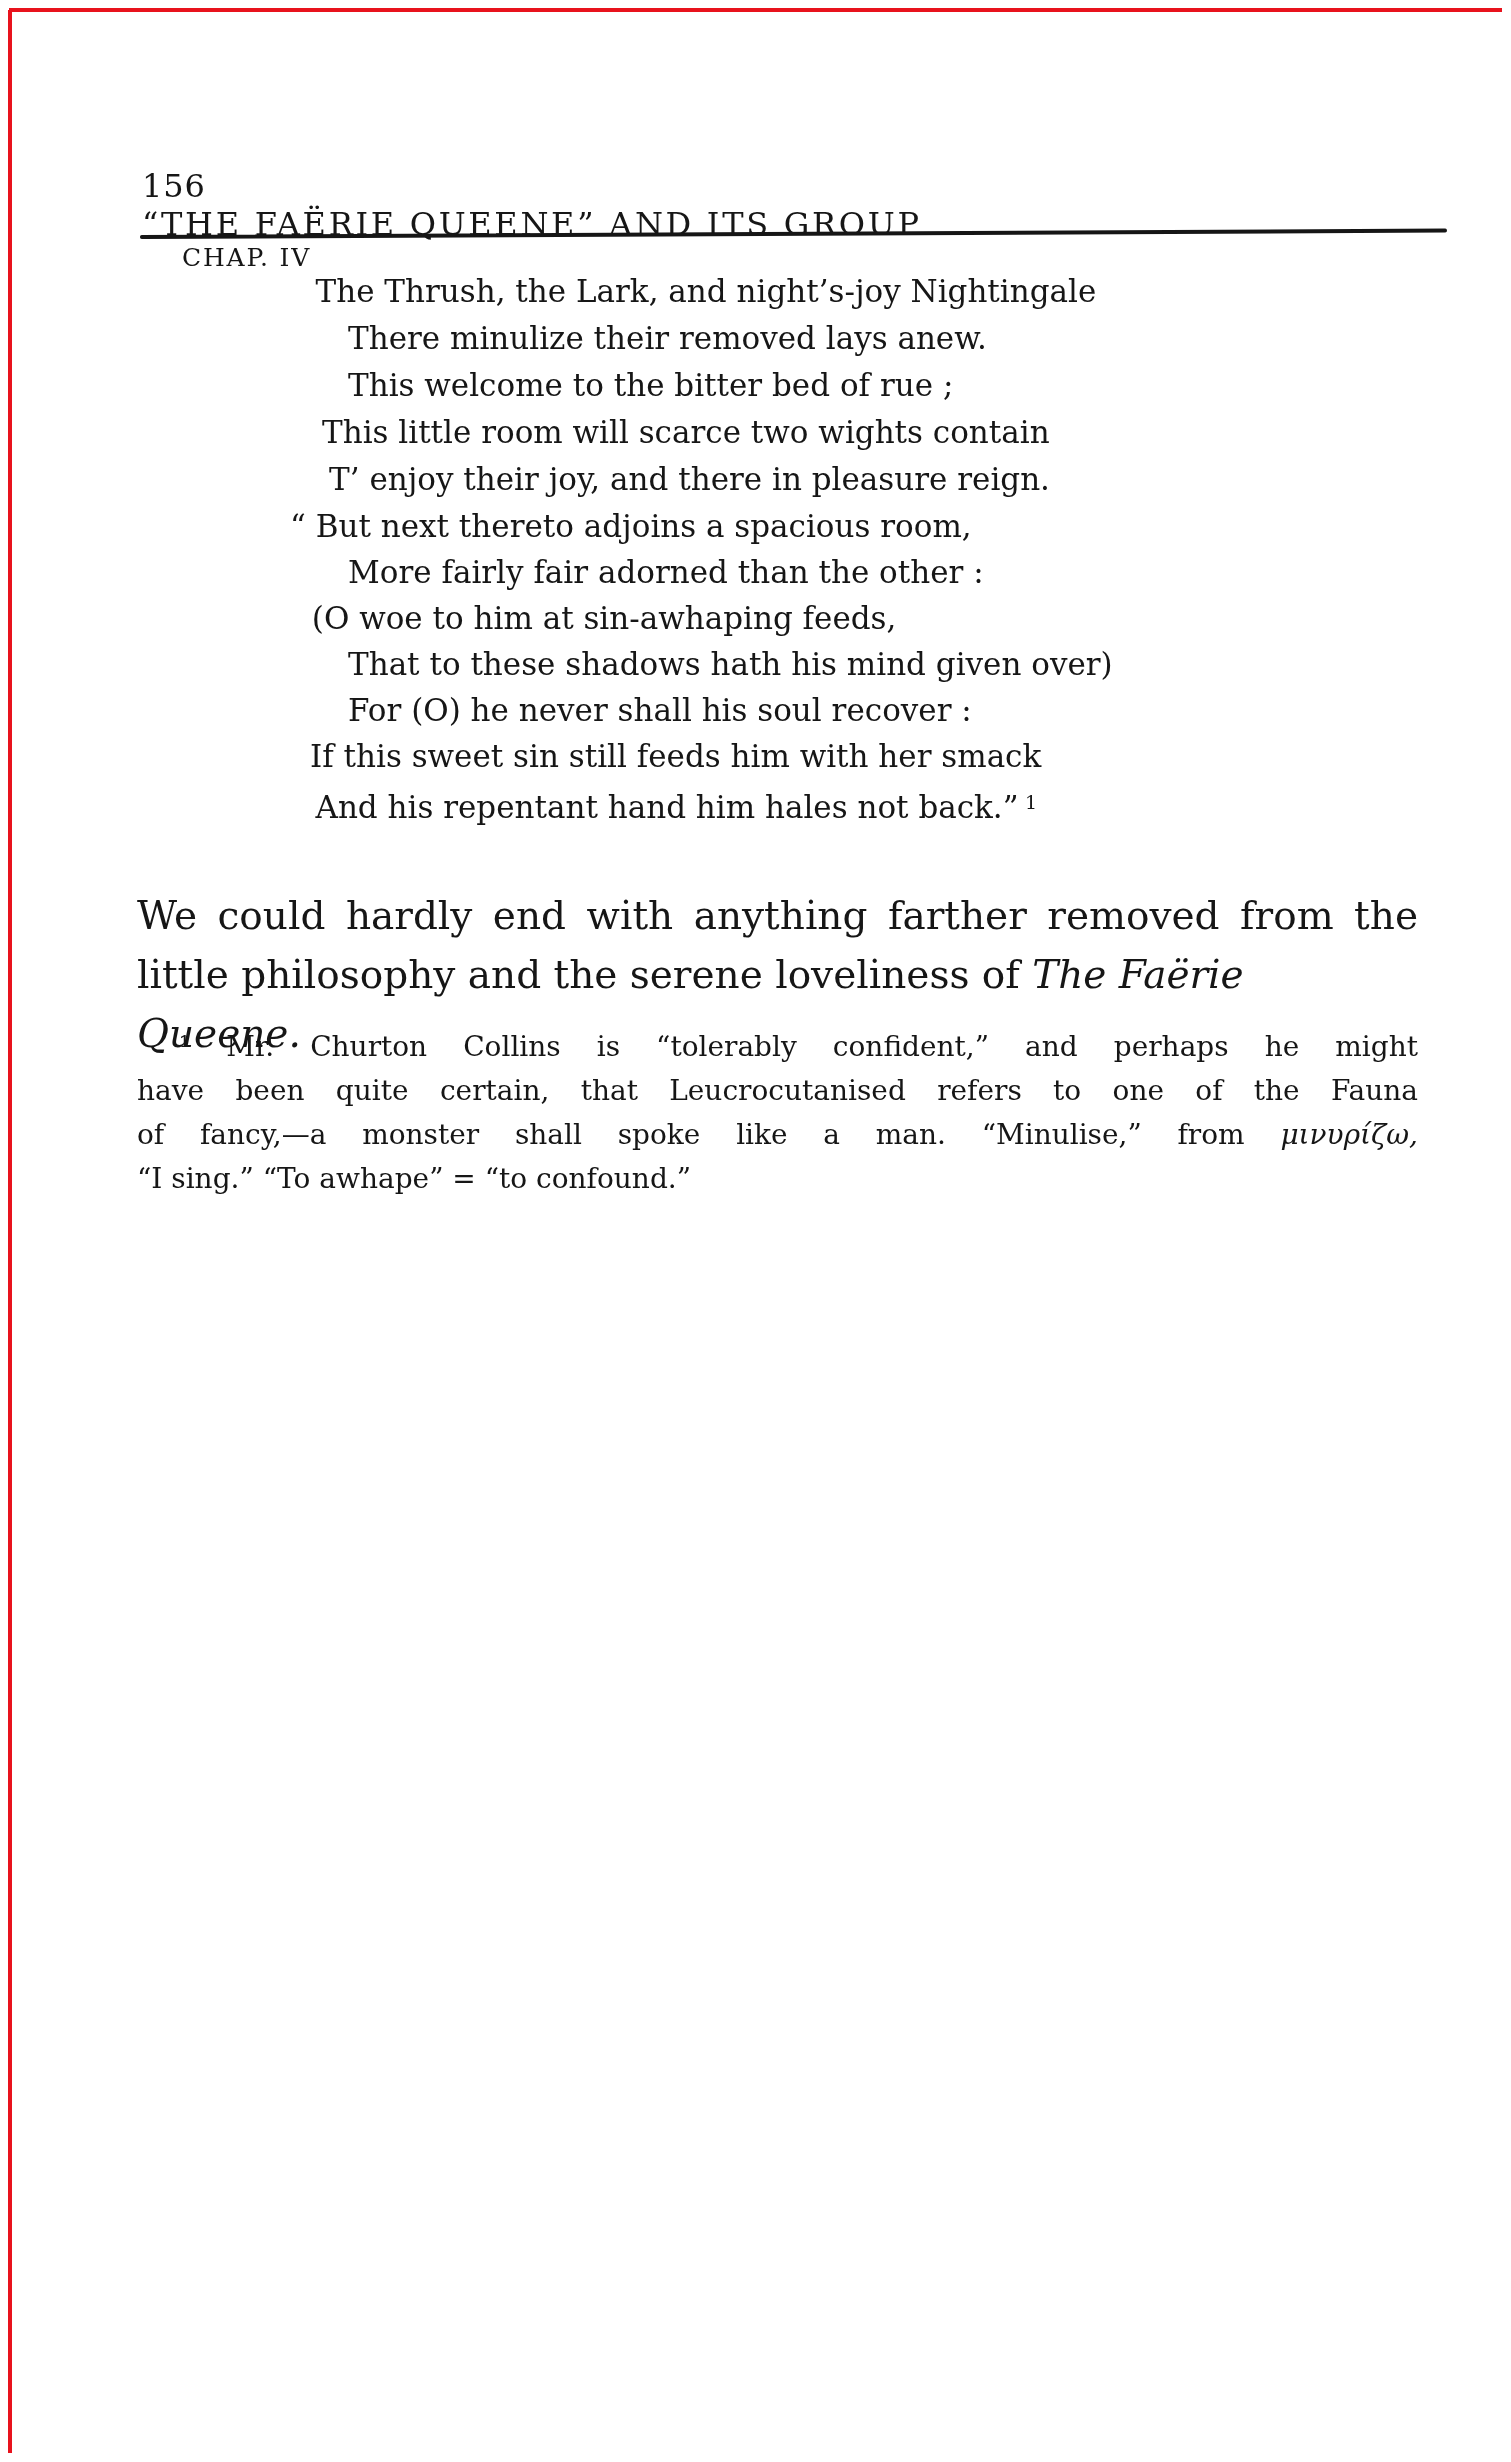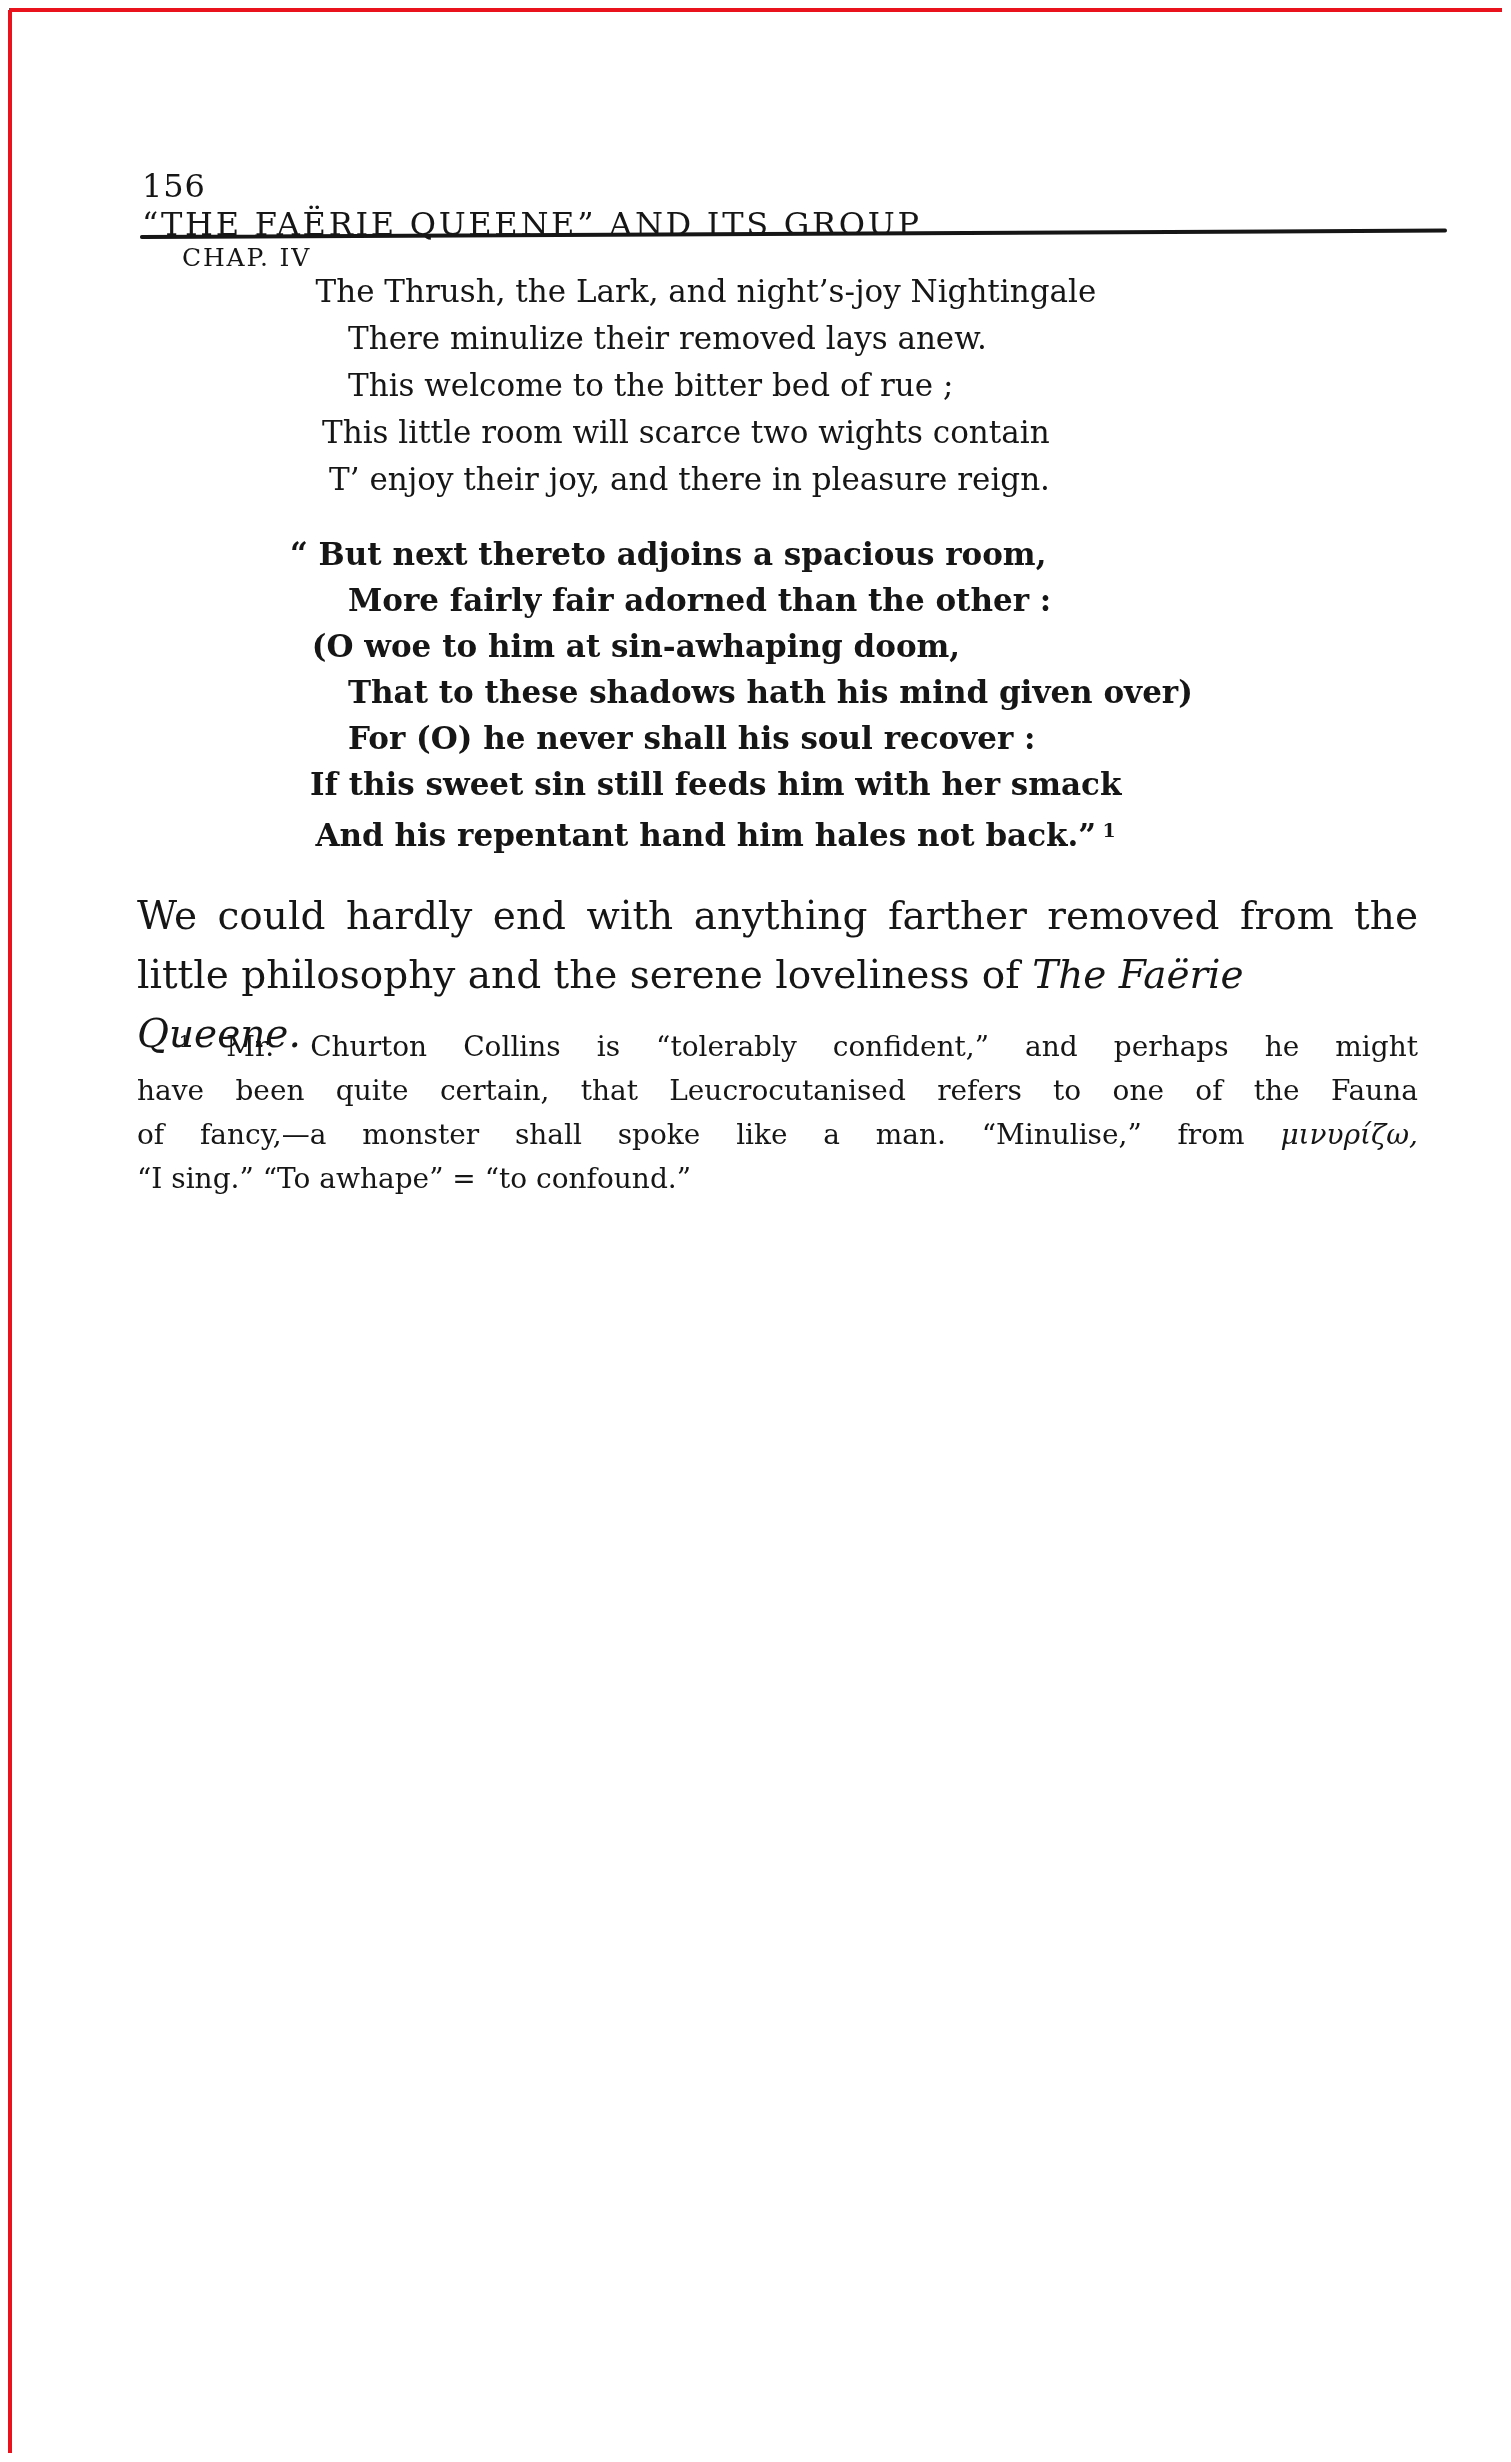--- a/index.html
+++ b/index.html
@@ -31,21 +31,21 @@
   .chapter{width:169px;text-align:right;font-size:25px;letter-spacing:1.8px;}
 
   .rule{
     position:absolute;top:235px;left:140px;width:1307px;height:3.7px;
     background:var(--ink);border-radius:1.8px;
     transform:rotate(-0.28deg);transform-origin:left center;
   }
 
   
   .poem{position:absolute;left:310px;top:268px;font-size:31px;line-height:47px;white-space:nowrap;}
-  .stanza2{margin-top:28px;line-height:46px;font-weight:bold;}
+  .stanza2{line-height:46px;}
   .poem sup{font-size:19px;vertical-align:9.2px;margin-left:6.4px;}
 
   
   .prose{position:absolute;left:137px;top:886px;width:1281px;font-size:39px;line-height:59px;}
   .just{text-align:justify;text-align-last:justify;}
   .prose i{font-style:italic;}
 
   
   .footnote{position:absolute;left:137px;top:1025px;width:1281px;font-size:28px;line-height:44px;}
   .fn-indent{text-indent:42px;}
@@ -71,21 +71,21 @@
     <div class="stanza1">
       <div style="margin-left:5.5px">The Thrush, the Lark, and night’s-joy Nightingale</div>
       <div style="margin-left:38px">There minulize their removed lays anew.</div>
       <div style="margin-left:38px">This welcome to the bitter bed of rue ;</div>
       <div style="margin-left:12px">This little room will scarce two wights contain</div>
       <div style="margin-left:19px">T’ enjoy their joy, and there in pleasure reign.</div>
     </div>
     <div class="stanza2">
       <div style="margin-left:-20px">“ But next thereto adjoins a spacious room,</div>
       <div style="margin-left:38px">More fairly fair adorned than the other :</div>
-      <div style="margin-left:1.8px">(O woe to him at sin-awhaping doom,</div>
+      <div style="margin-left:1.8px">(O woe to him at sin-awhaping feeds,</div>
       <div style="margin-left:38px">That to these shadows hath his mind given over)</div>
       <div style="margin-left:38px">For (O) he never shall his soul recover :</div>
       <div style="margin-left:0">If this sweet sin still feeds him with her smack</div>
       <div style="margin-left:5.5px">
         <span>And his repentant hand him hales not back.”</span><sup>1</sup>
       </div>
     </div>
   </div>
 
   <div class="prose">

